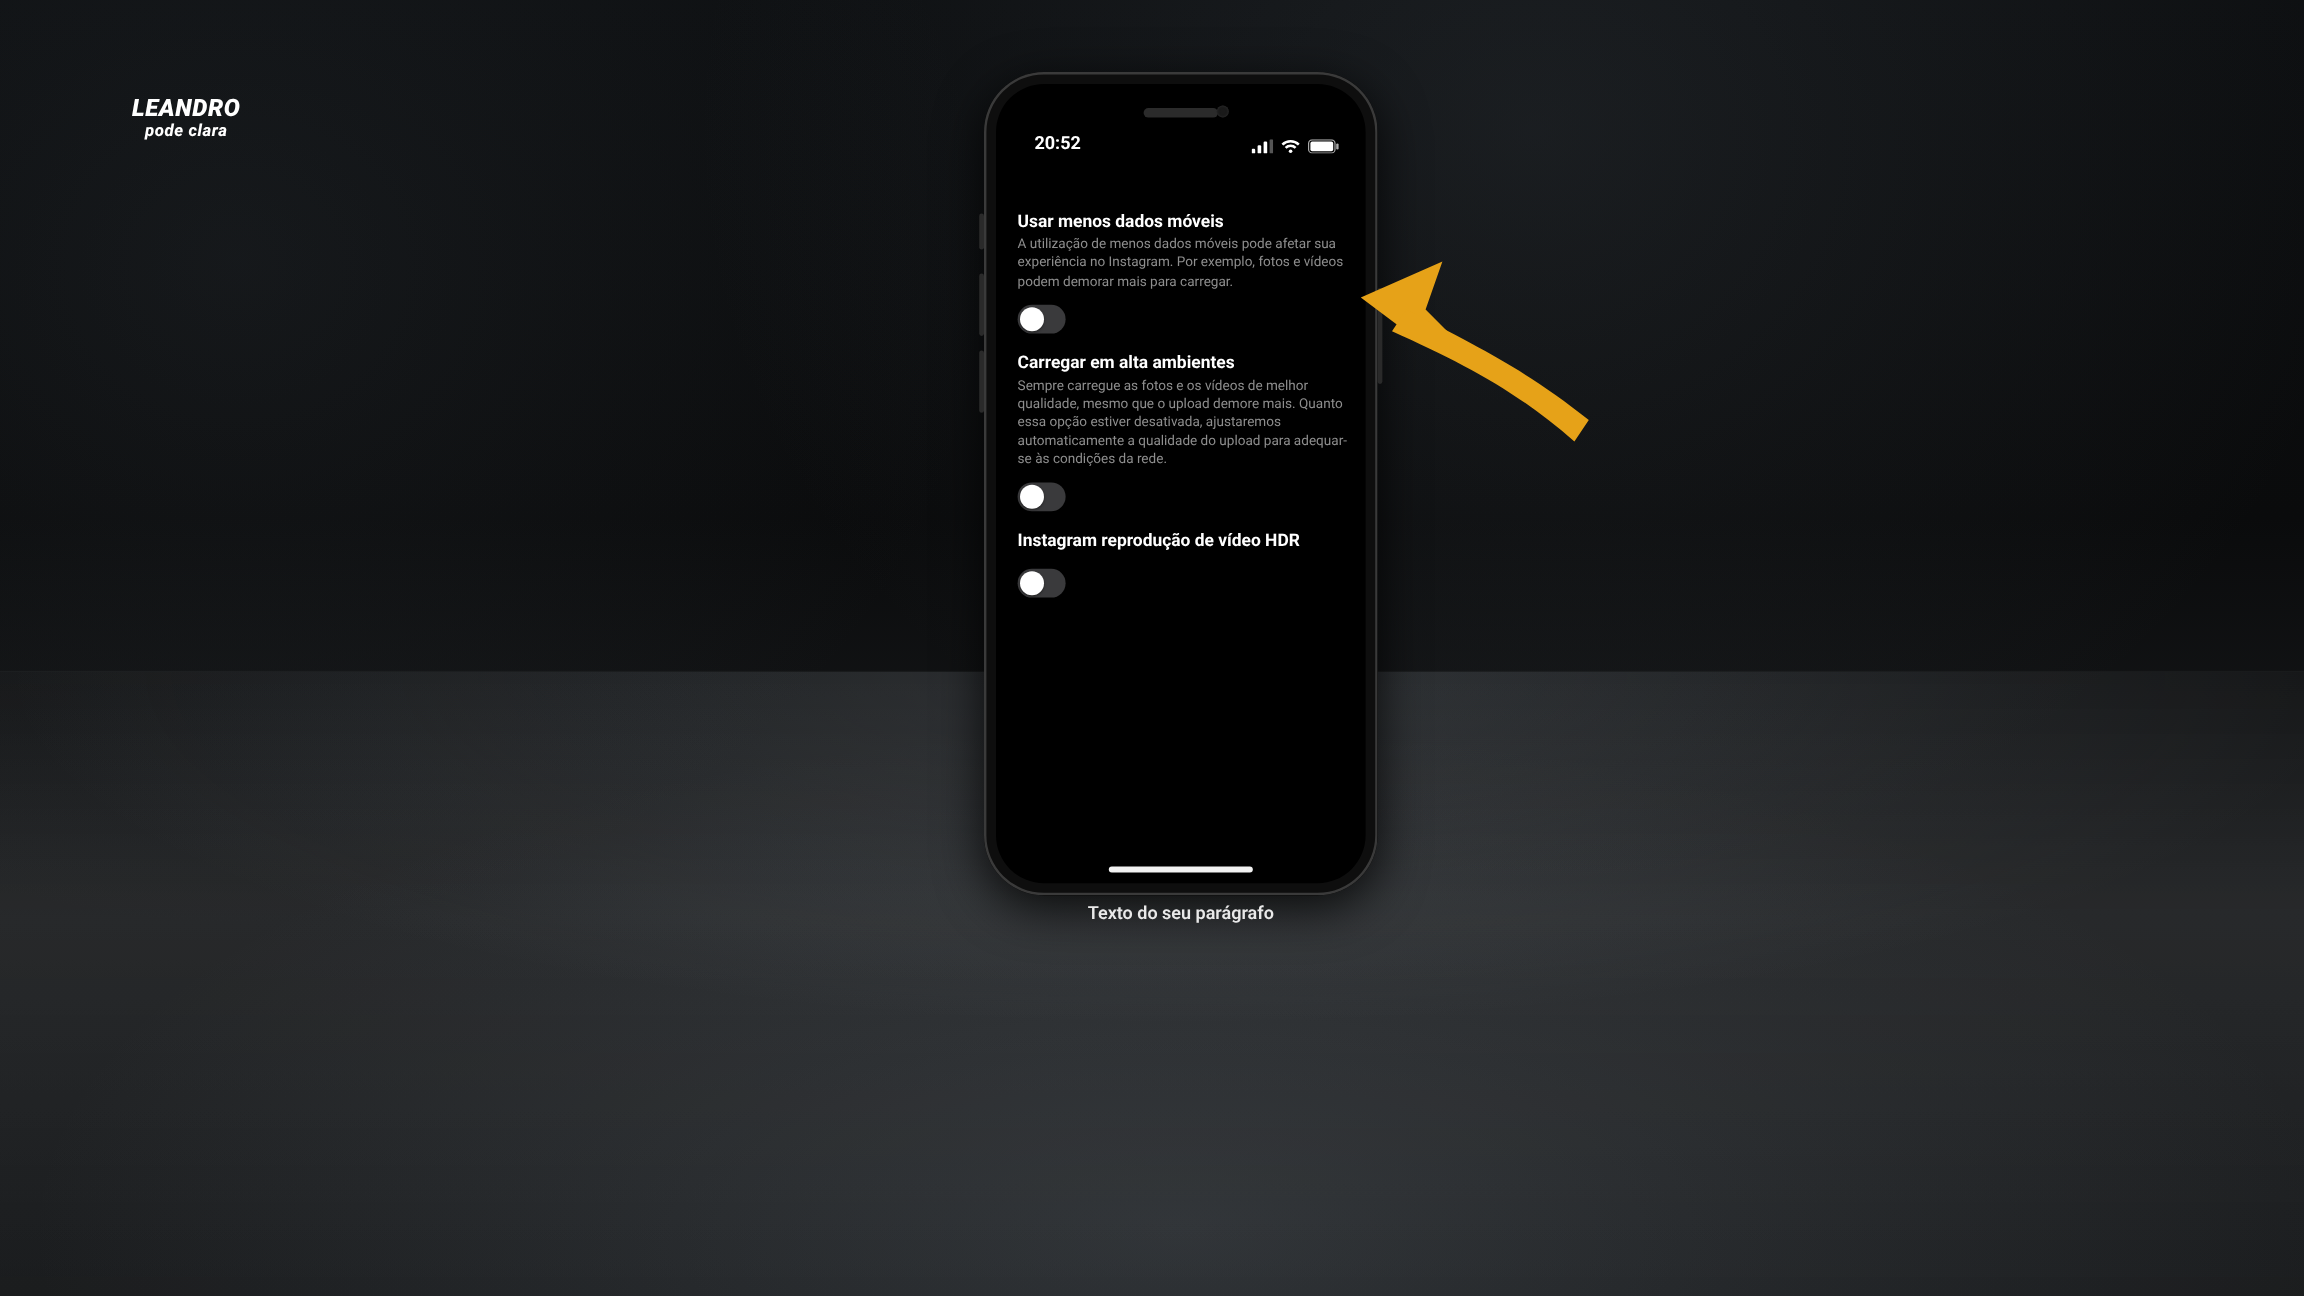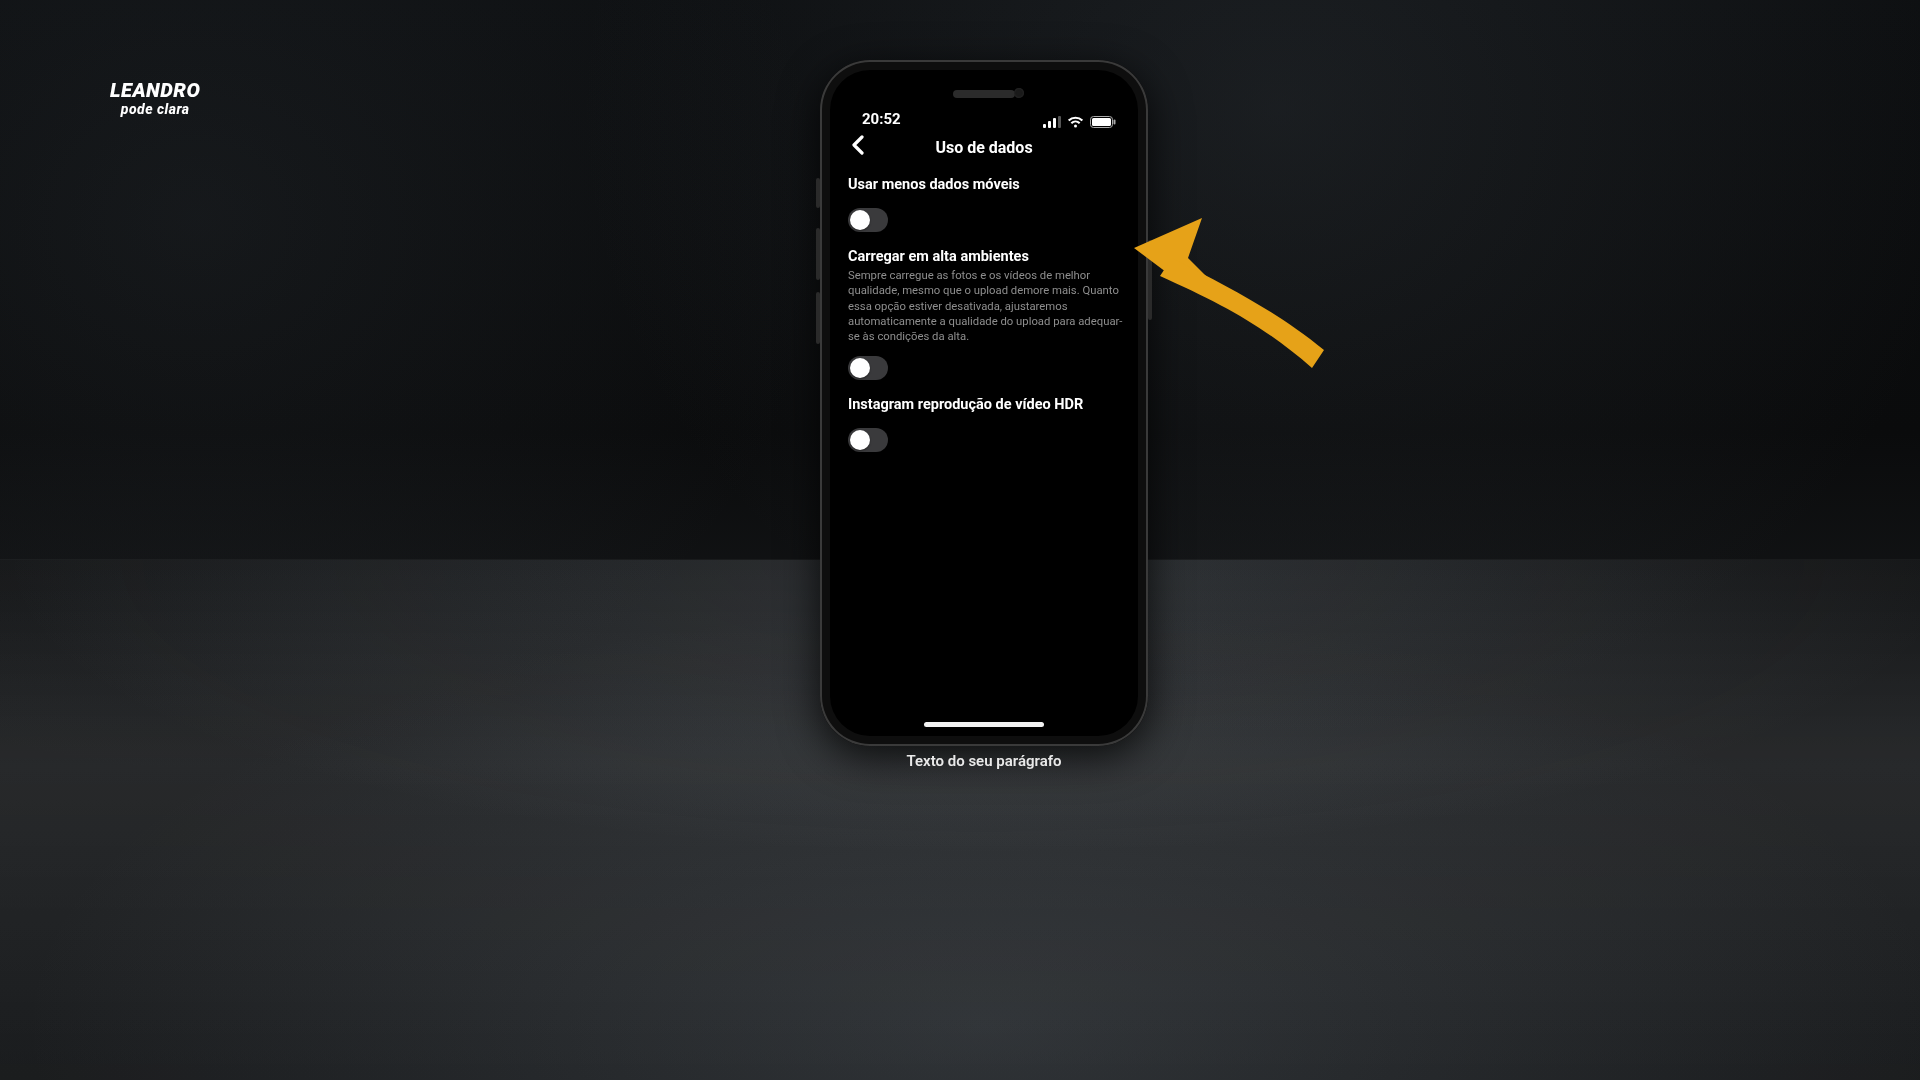--- a/index.html
+++ b/index.html
@@ -281,46 +281,37 @@
           <span>
             <svg width="26" height="12" viewBox="0 0 26 12">
               <rect x="0.5" y="0.5" width="22" height="11" rx="3" ry="3" stroke="#aaa" fill="none"></rect>
               <rect x="2" y="2" width="19" height="8" rx="1.5" fill="#fff"></rect>
               <rect x="23.5" y="3.5" width="2" height="5" rx="1" fill="#aaa"></rect>
             </svg>
           </span>
         </div>
       </div>
 
-      <div class="navheader">
-        <div class="back">
-          <span>
-            <svg width="14" height="20" viewBox="0 0 14 20">
-              <path d="M11 2 L3 10 L11 18" stroke="#fff" stroke-width="3.2" fill="none" stroke-linecap="round" stroke-linejoin="round"></path>
-            </svg>
-          </span>
-        </div>
-        <div>Uso de dados</div>
-      </div>
 
       <div class="settings">
 
         <div class="row">
           <div class="text">
             <div class="title">Usar menos dados móveis</div>
+            <div class="desc">A utilização de menos dados móveis pode afetar sua experiência no Instagram. Por exemplo, fotos e vídeos podem demorar mais para carregar.</div>
           </div>
           <div class="toggle">
             <div class="knob"></div>
           </div>
         </div>
 
         <div class="row">
           <div class="text">
             <div class="title">Carregar em alta ambientes</div>
-            <div class="desc">Sempre carregue as fotos e os vídeos de melhor qualidade, mesmo que o upload demore mais. Quanto essa opção estiver desativada, ajustaremos automaticamente a qualidade do upload para adequar-se às condições da alta.</div>
+            <div class="desc">Sempre carregue as fotos e os vídeos de melhor qualidade, mesmo que o upload demore mais. Quanto essa opção estiver desativada, ajustaremos automaticamente a qualidade do upload para adequar-se às condições da rede.</div>
           </div>
           <div class="toggle">
             <div class="knob"></div>
           </div>
         </div>
 
         <div class="row">
           <div class="text">
             <div class="title">Instagram reprodução de vídeo HDR</div>
           </div>

